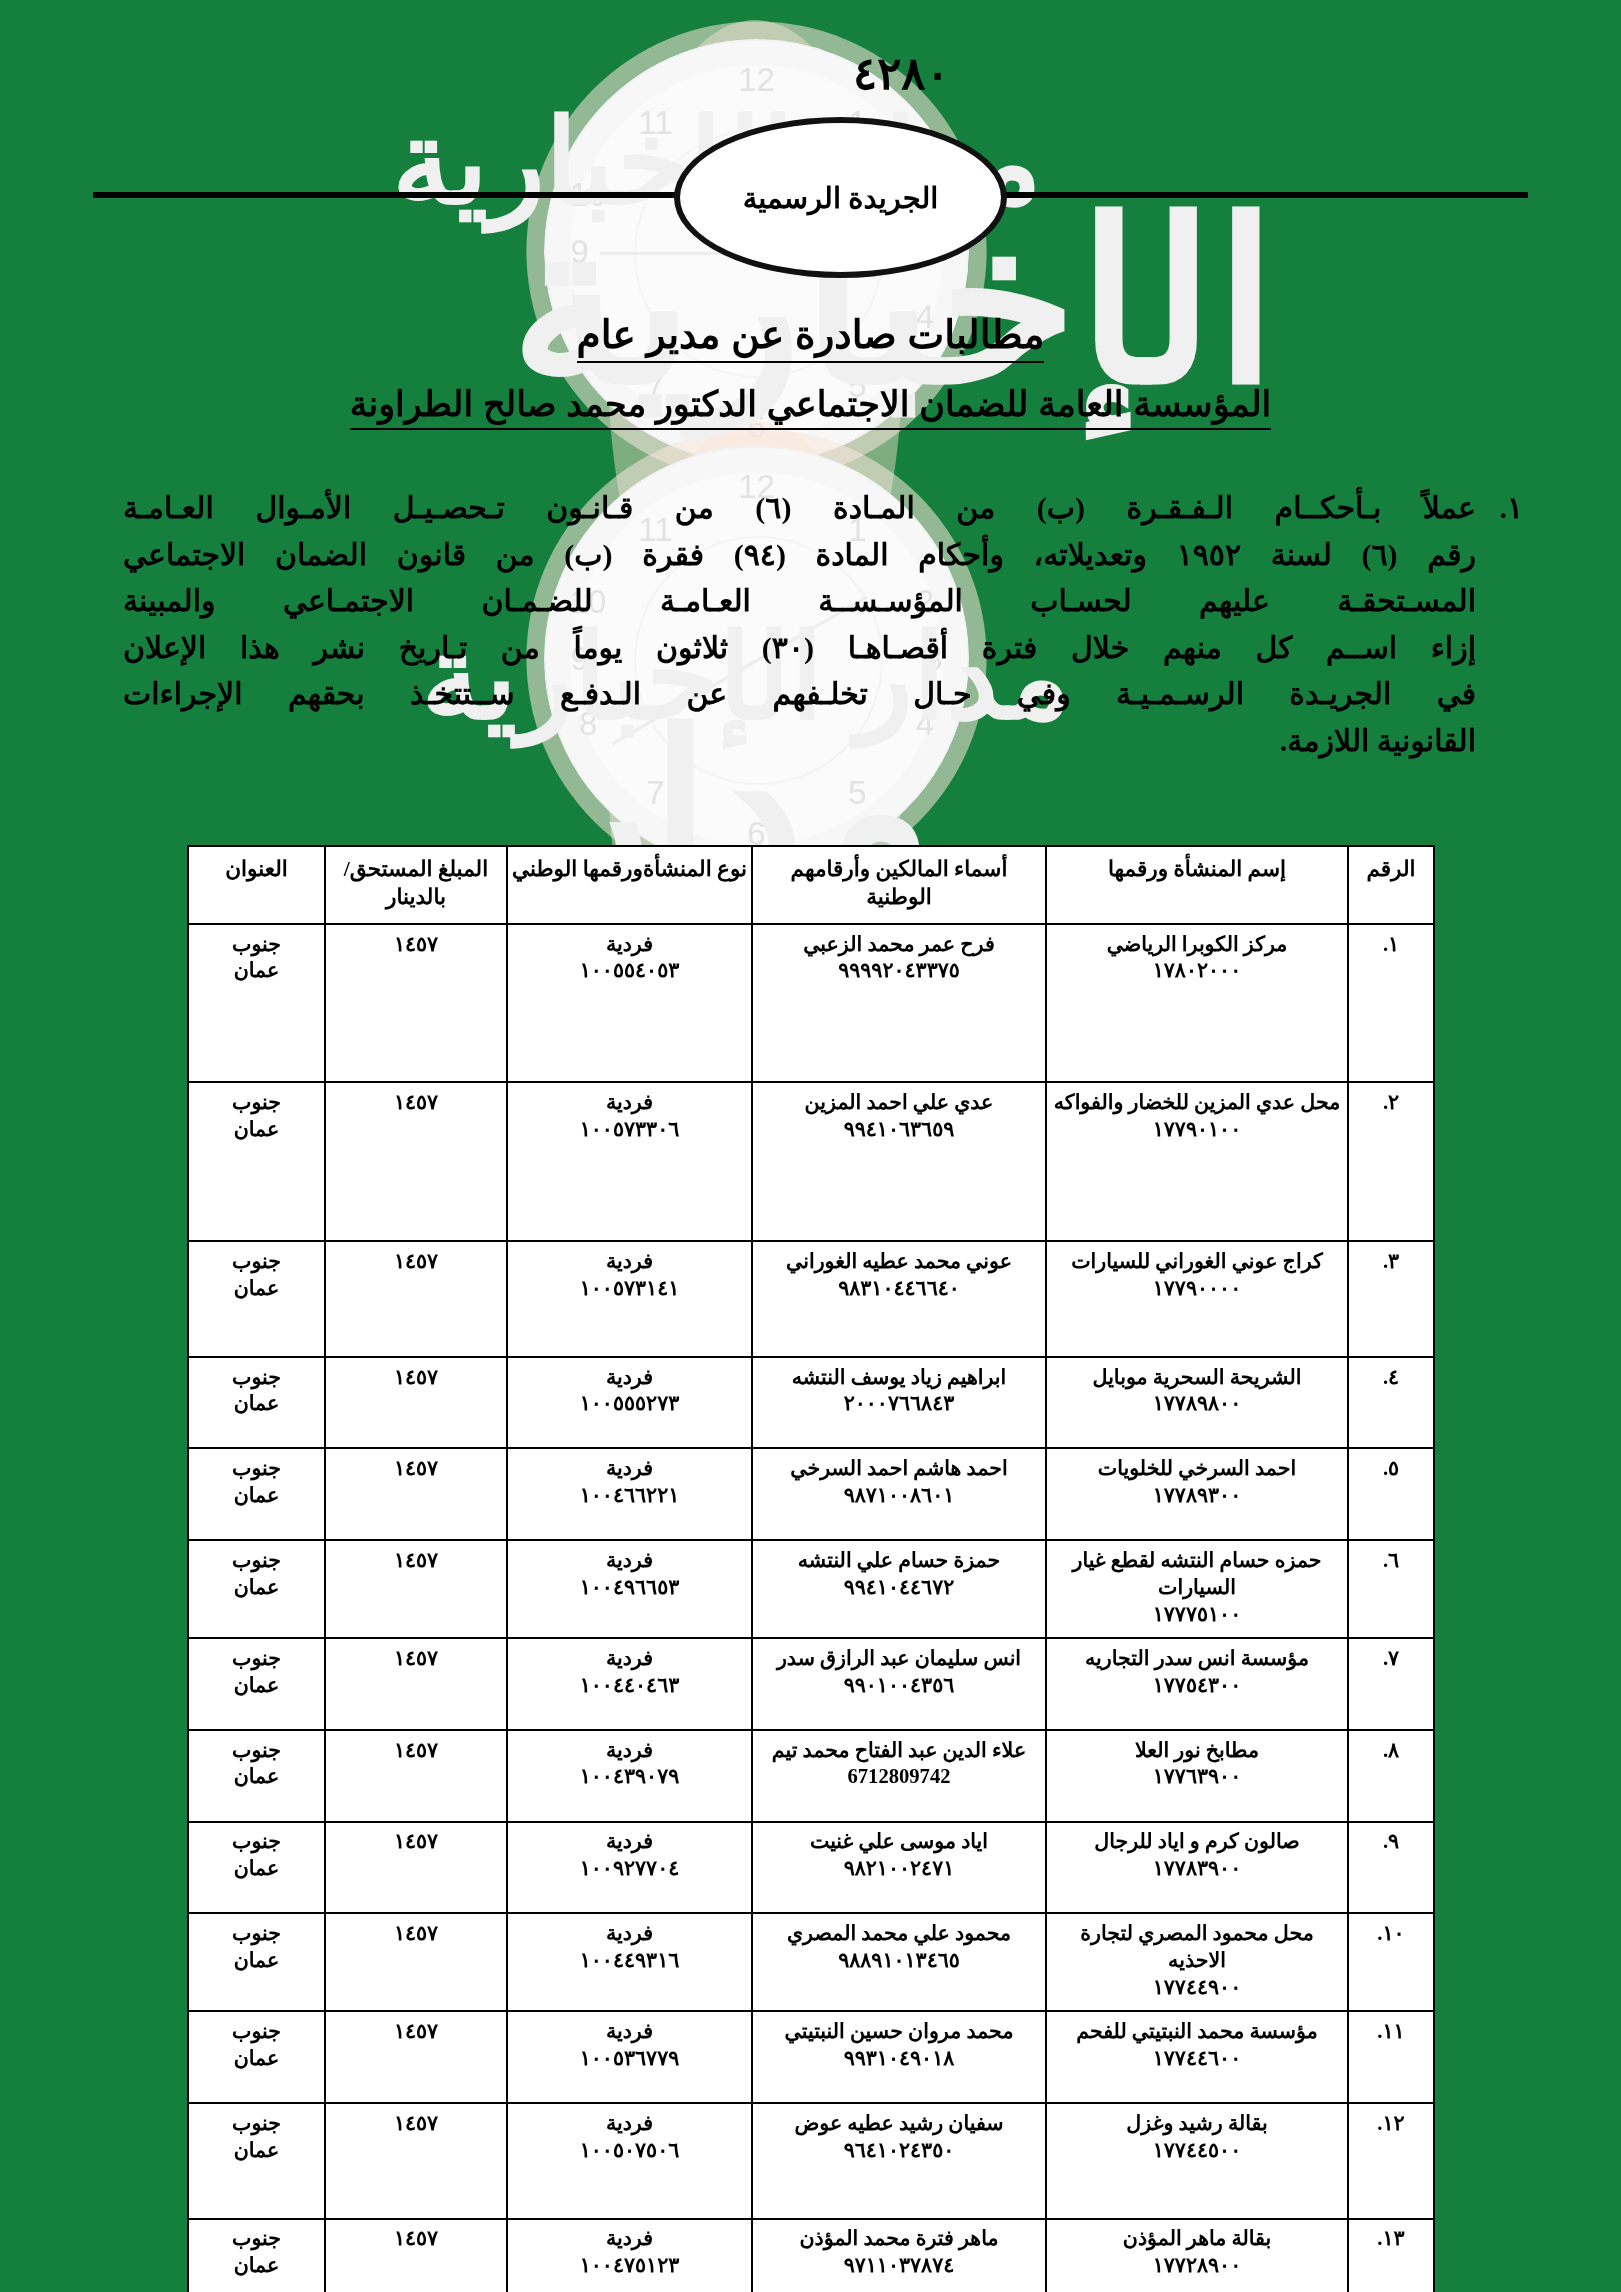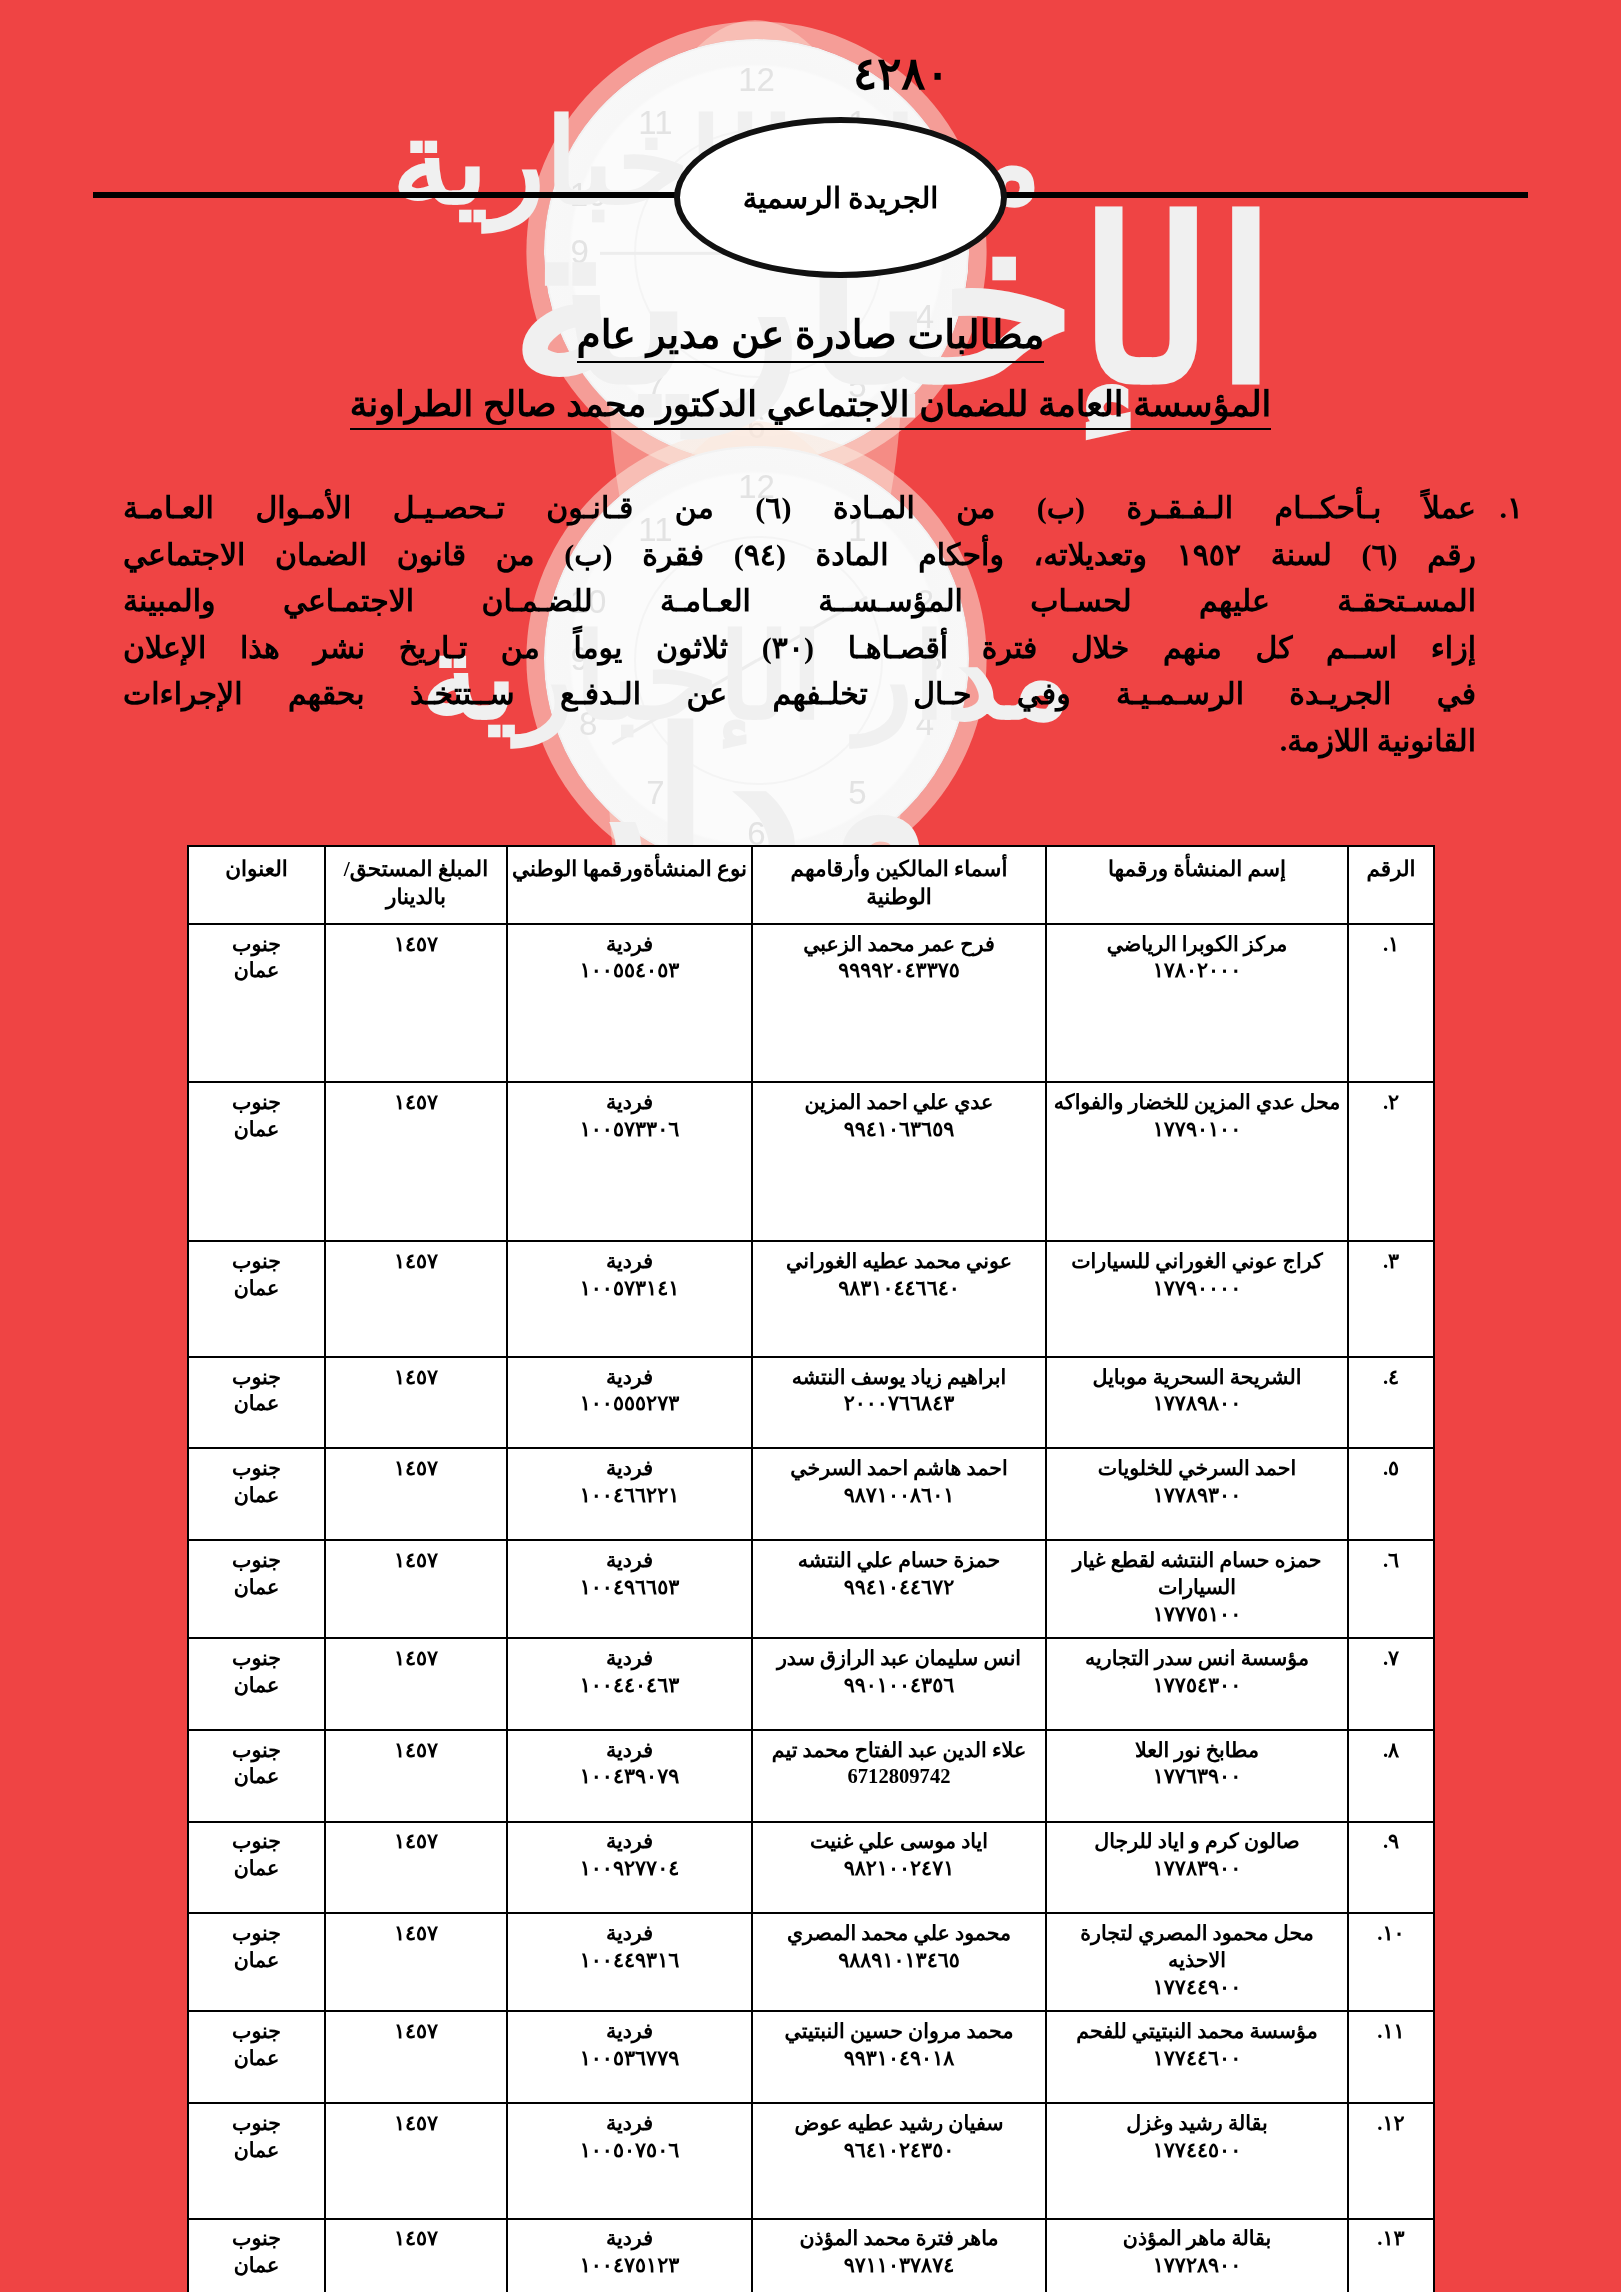--- a/index.html
+++ b/index.html
@@ -9,21 +9,21 @@
   }
   body {
     font-family: "Liberation Serif", "DejaVu Serif", serif;
     color: #000;
   }
   #page {
     position: relative;
     width: 1621px;
     height: 2293px;
     margin: 0 auto;
-    background: #ef4444;
+    background: #15803d;
     overflow: hidden;
   }
 
   
   .wm {
     position: absolute;
     pointer-events: none;
     user-select: none;
     z-index: 0;
   }

